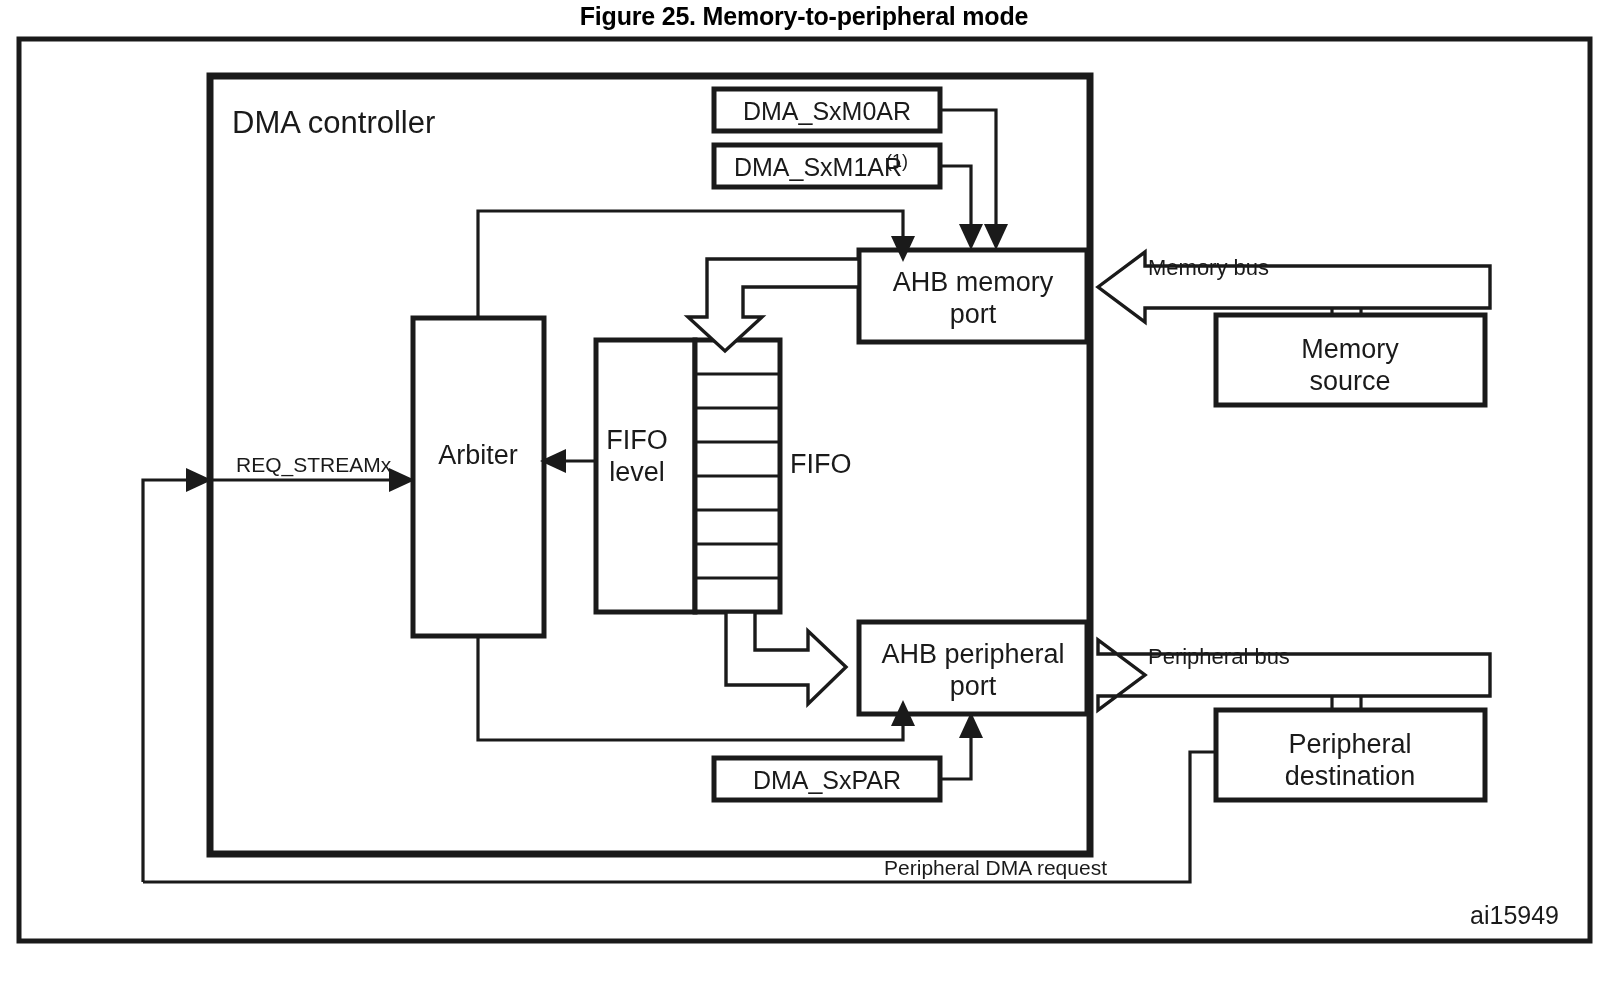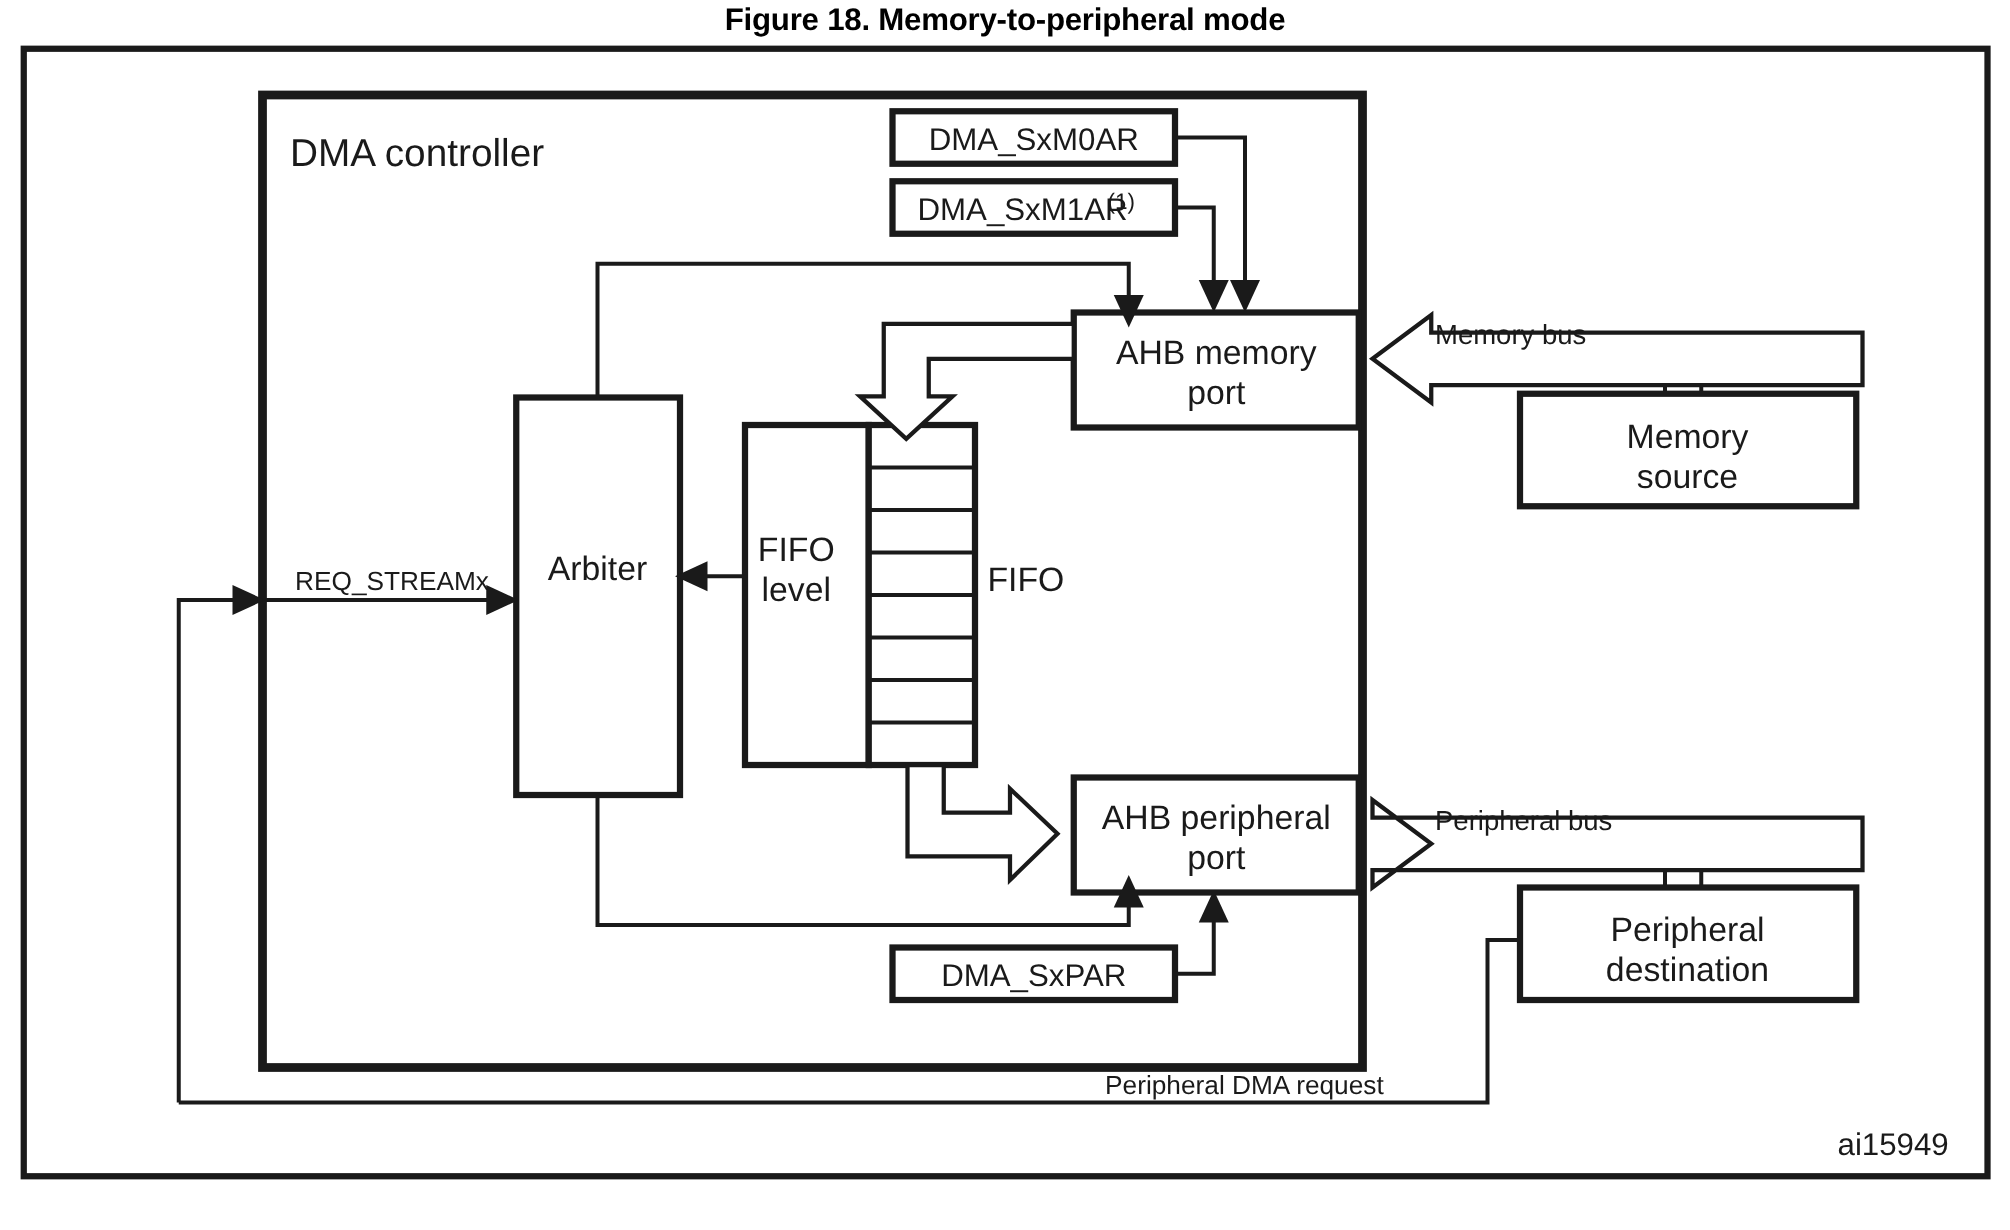--- a/index.html
+++ b/index.html
@@ -58,21 +58,21 @@
   .thin       { fill: none; stroke: #1a1a1a; stroke-width: 3.2; }
   .fillsolid  { fill: #1a1a1a; stroke: none; }
   .hollow     { fill: #ffffff; stroke: #1a1a1a; stroke-width: 3.4; stroke-linejoin: miter; }
   .boxfill    { fill: #ffffff; }
 </style>
 </head>
 <body>
 
 <div id="figure-root">
 
-  <div class="fig-title">Figure 18. Memory-to-peripheral mode</div>
+  <div class="fig-title">Figure 25. Memory-to-peripheral mode</div>
 
   <svg class="diagram" viewBox="0 0 1608 984" xmlns="http://www.w3.org/2000/svg">
 
     <rect x="19" y="39" width="1571" height="902" class="medium boxfill"></rect>
 
     <rect x="210" y="76" width="880" height="778" class="heavy boxfill"></rect>
     <text class="lbl-ctrl" x="232" y="133">DMA controller</text>
 
     <rect x="714" y="89" width="226" height="42" class="medium boxfill"></rect>
     <text class="lbl-boxsm" x="827" y="120" text-anchor="middle">DMA_SxM0AR</text>

